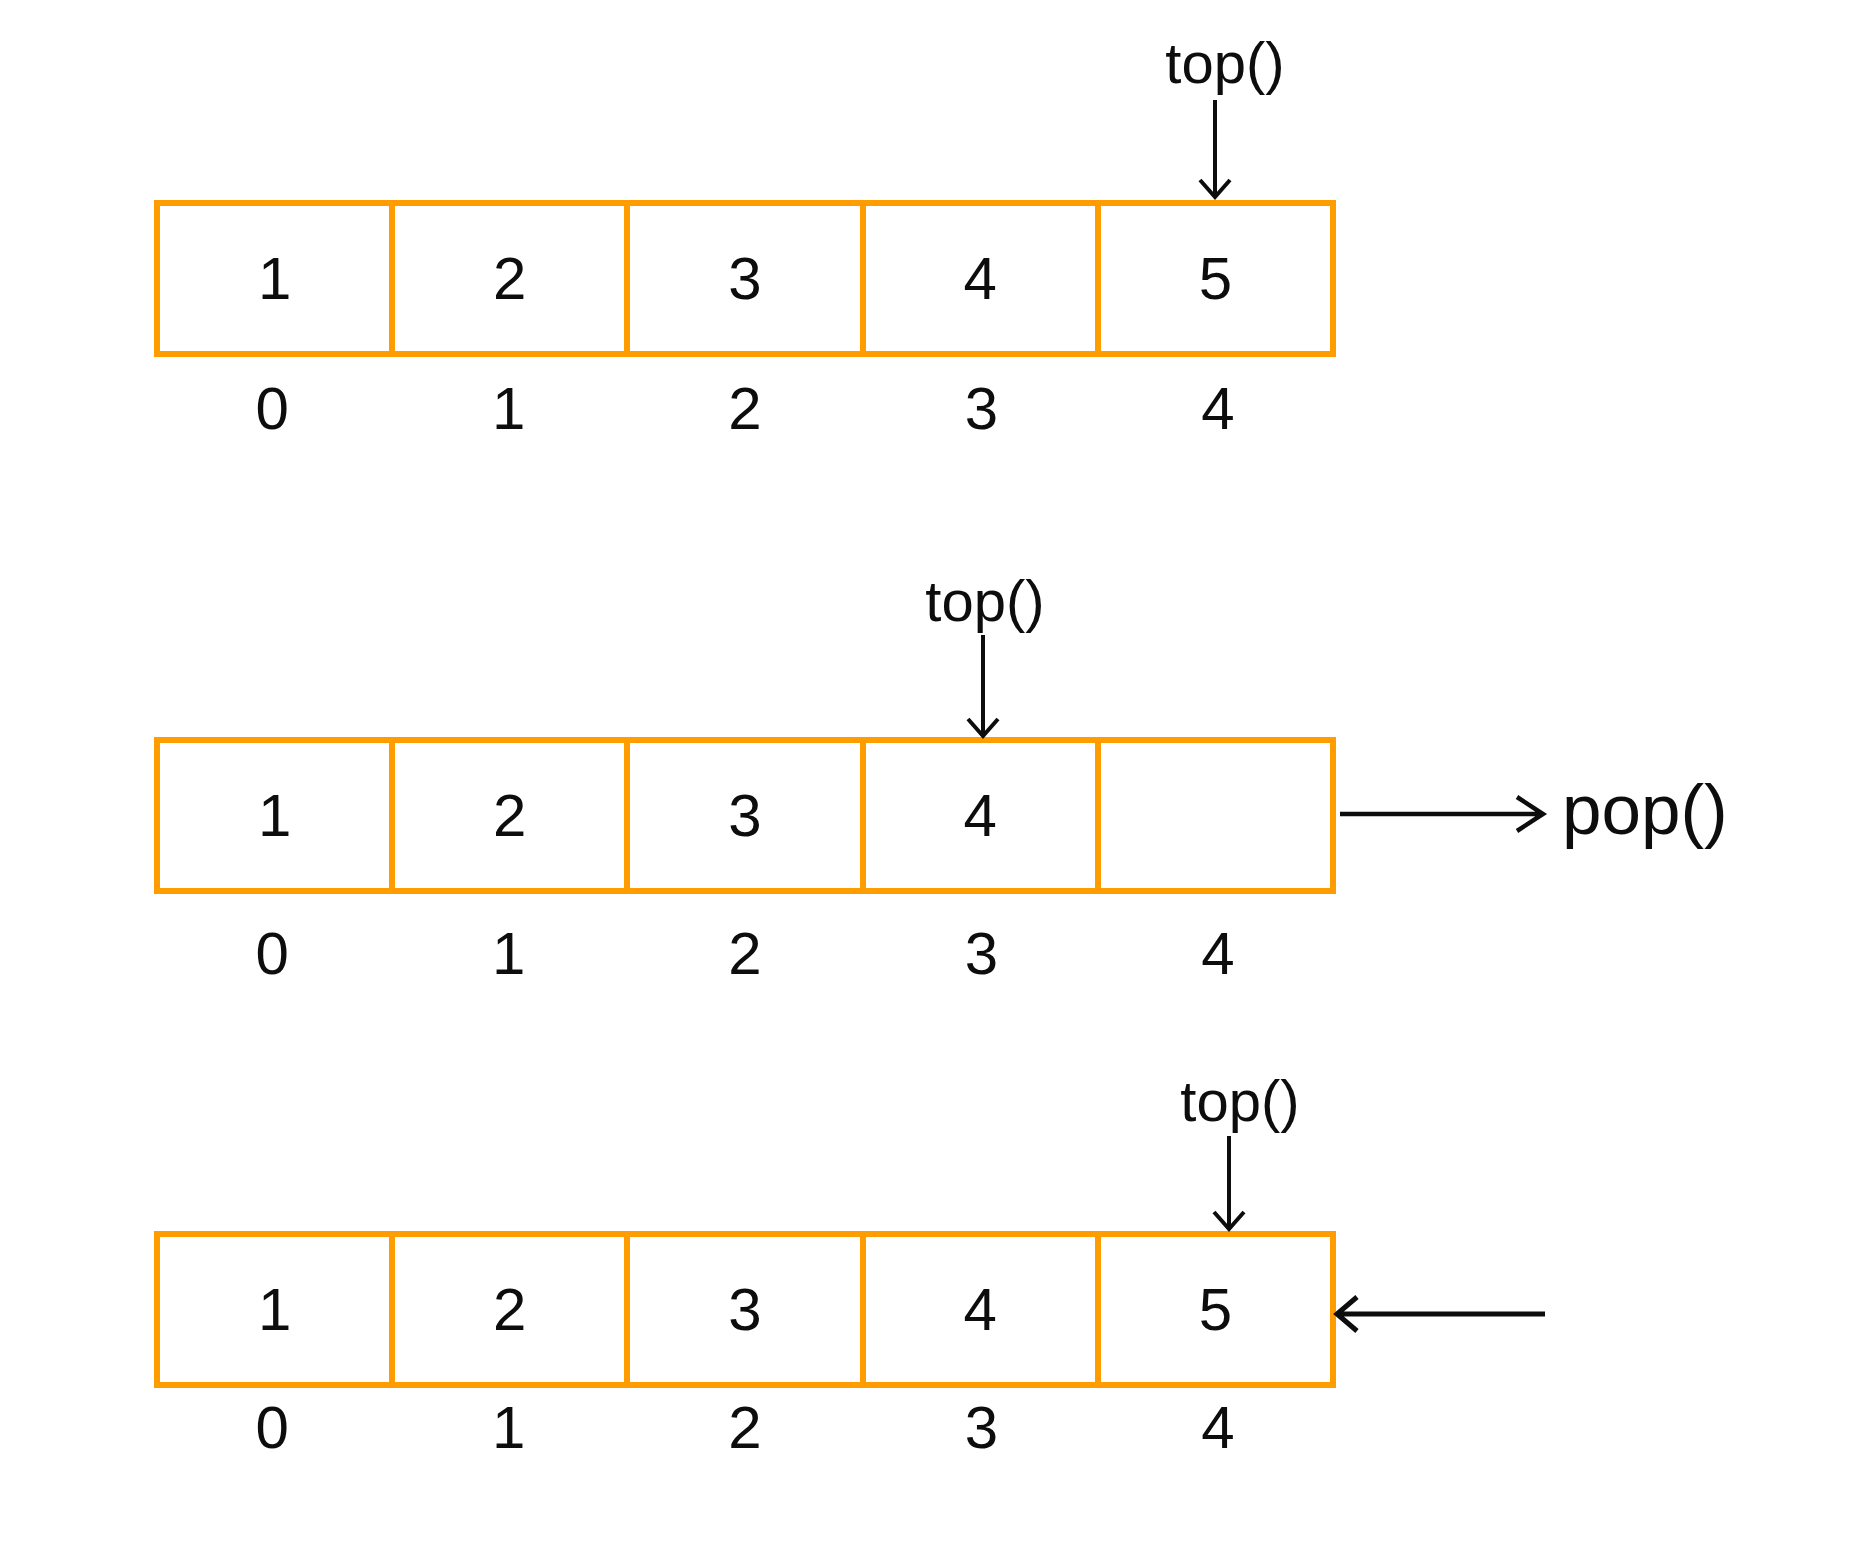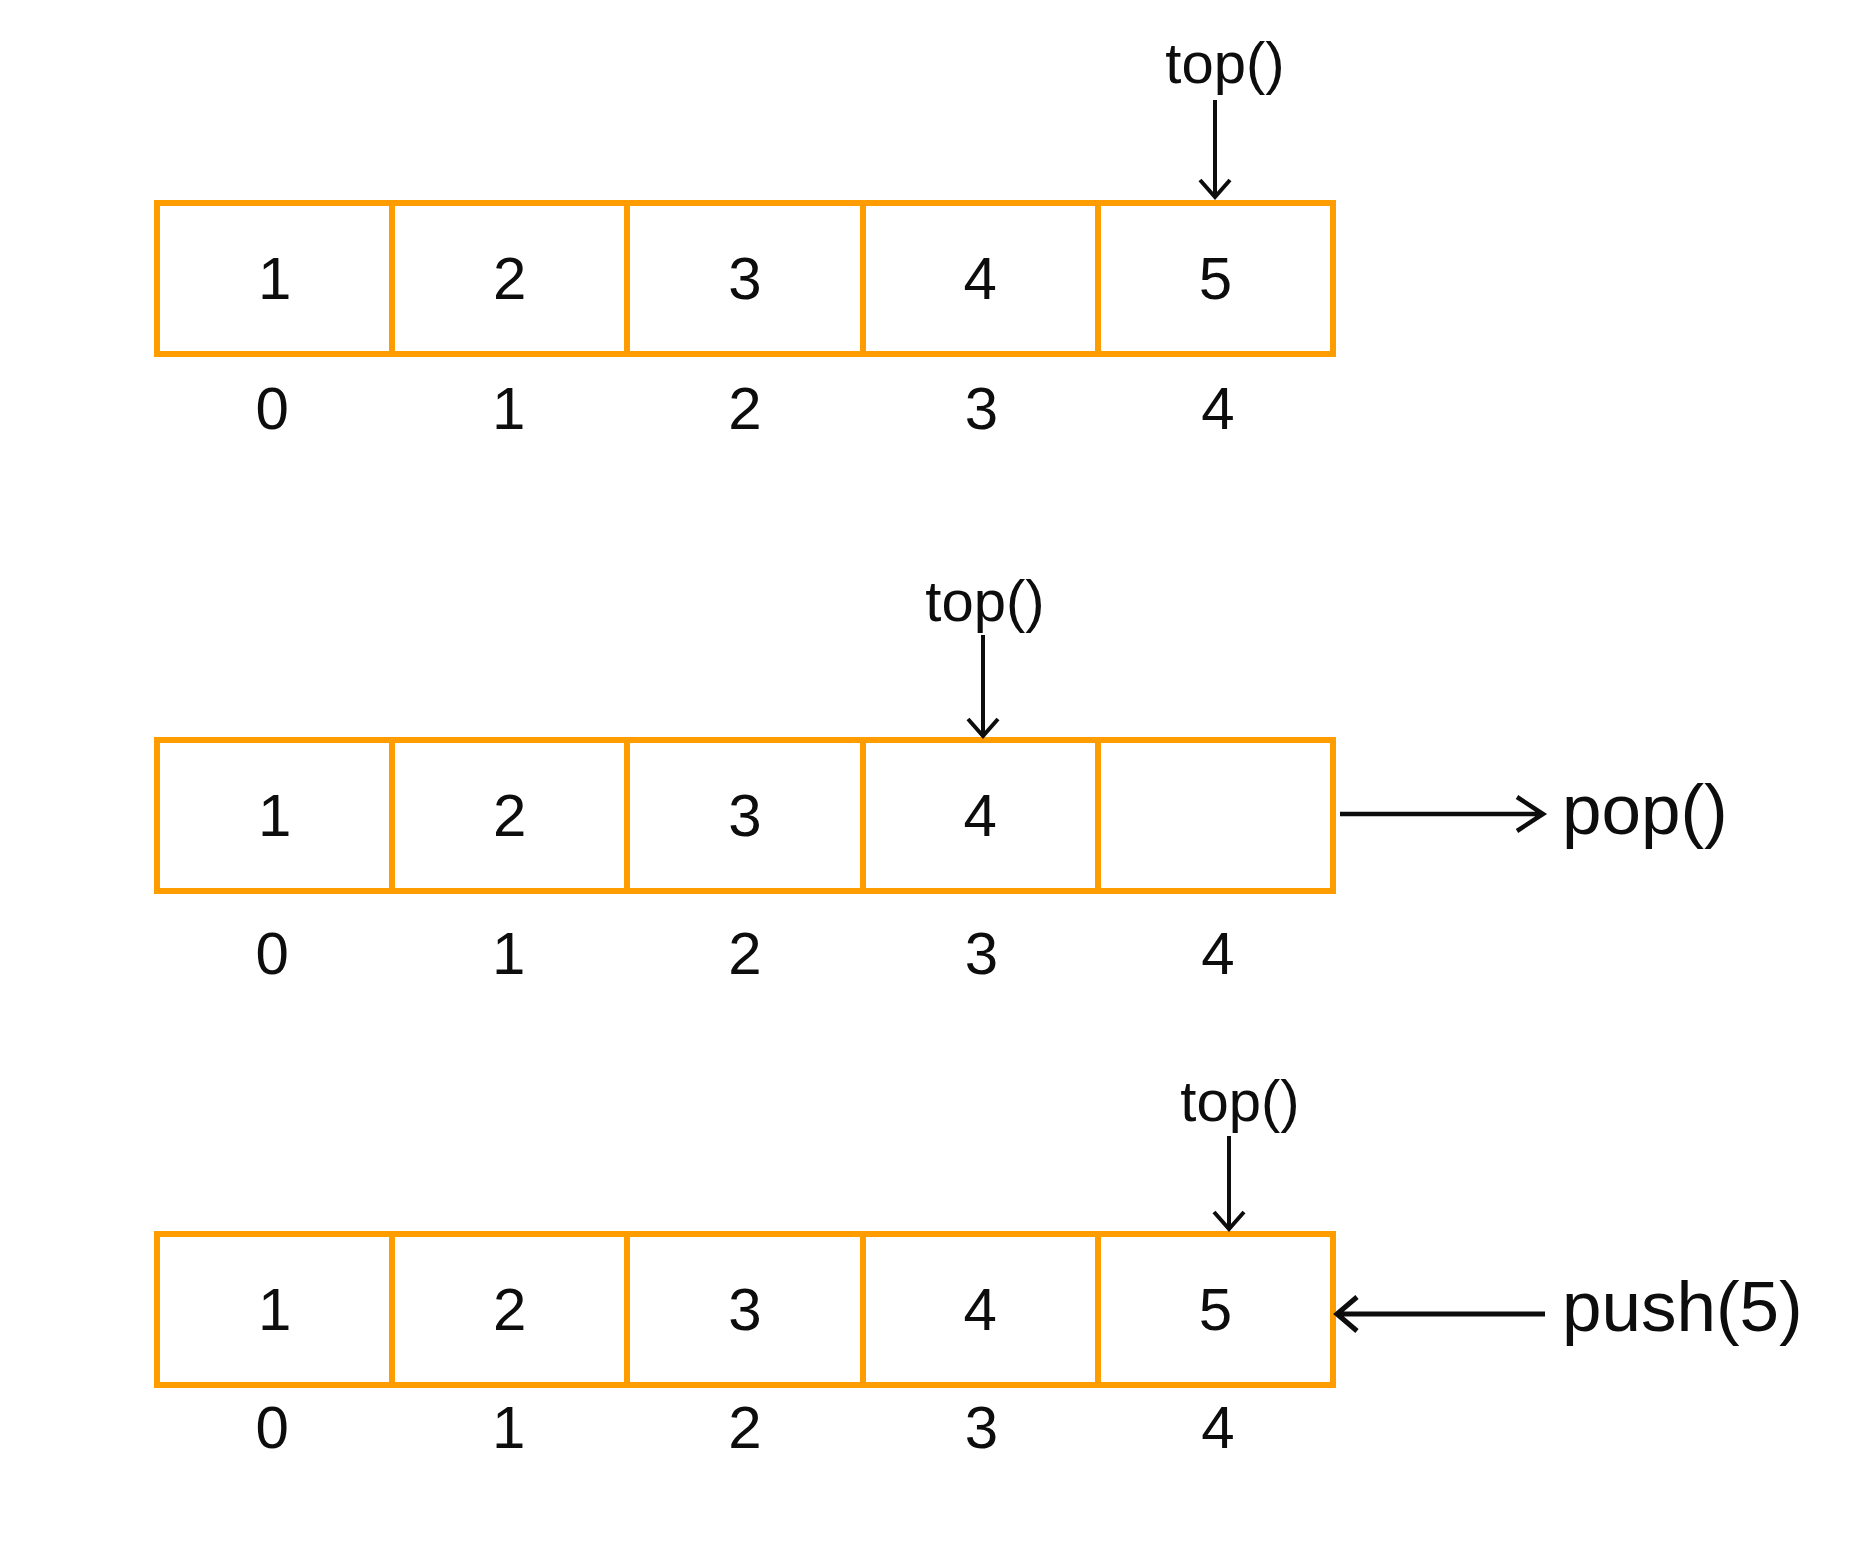--- a/index.html
+++ b/index.html
@@ -90,21 +90,20 @@
   </div>
 
   <div class="pointer-label p3">top()</div>
   <div class="array d3">
     <div class="cell">1</div>
     <div class="cell">2</div>
     <div class="cell">3</div>
     <div class="cell">4</div>
     <div class="cell">5</div>
   </div>
-  <div class="op-label op-push">push(5)</div>
   <div class="indices i3">
     <div class="idx">0</div>
     <div class="idx">1</div>
     <div class="idx">2</div>
     <div class="idx">3</div>
     <div class="idx">4</div>
   </div>
 
   <svg class="arrows" viewBox="0 0 1860 1560" xmlns="http://www.w3.org/2000/svg">
     <path stroke-width="4" d="M1215 100 L1215 197 M1200 180 L1215 197 L1230 180"></path>

